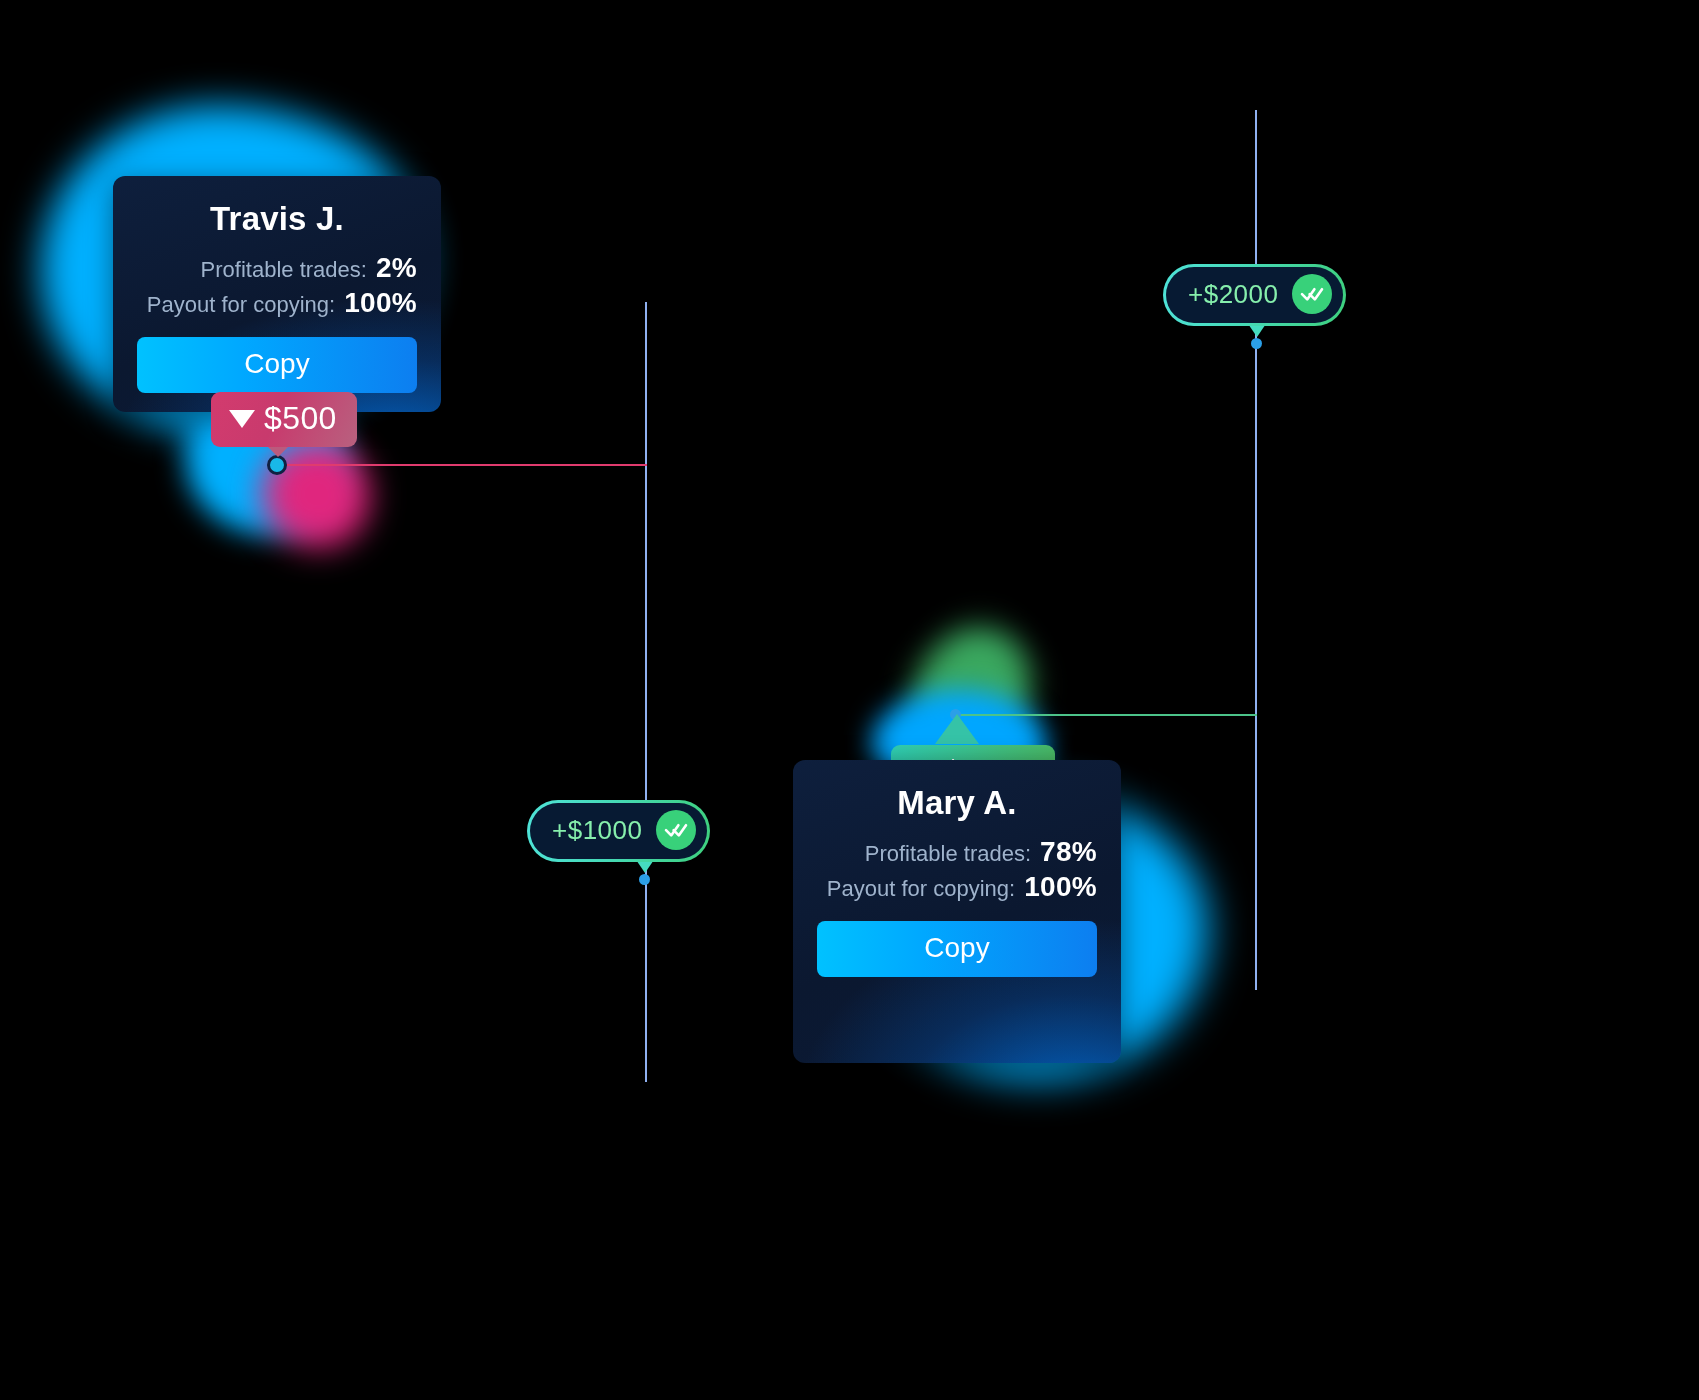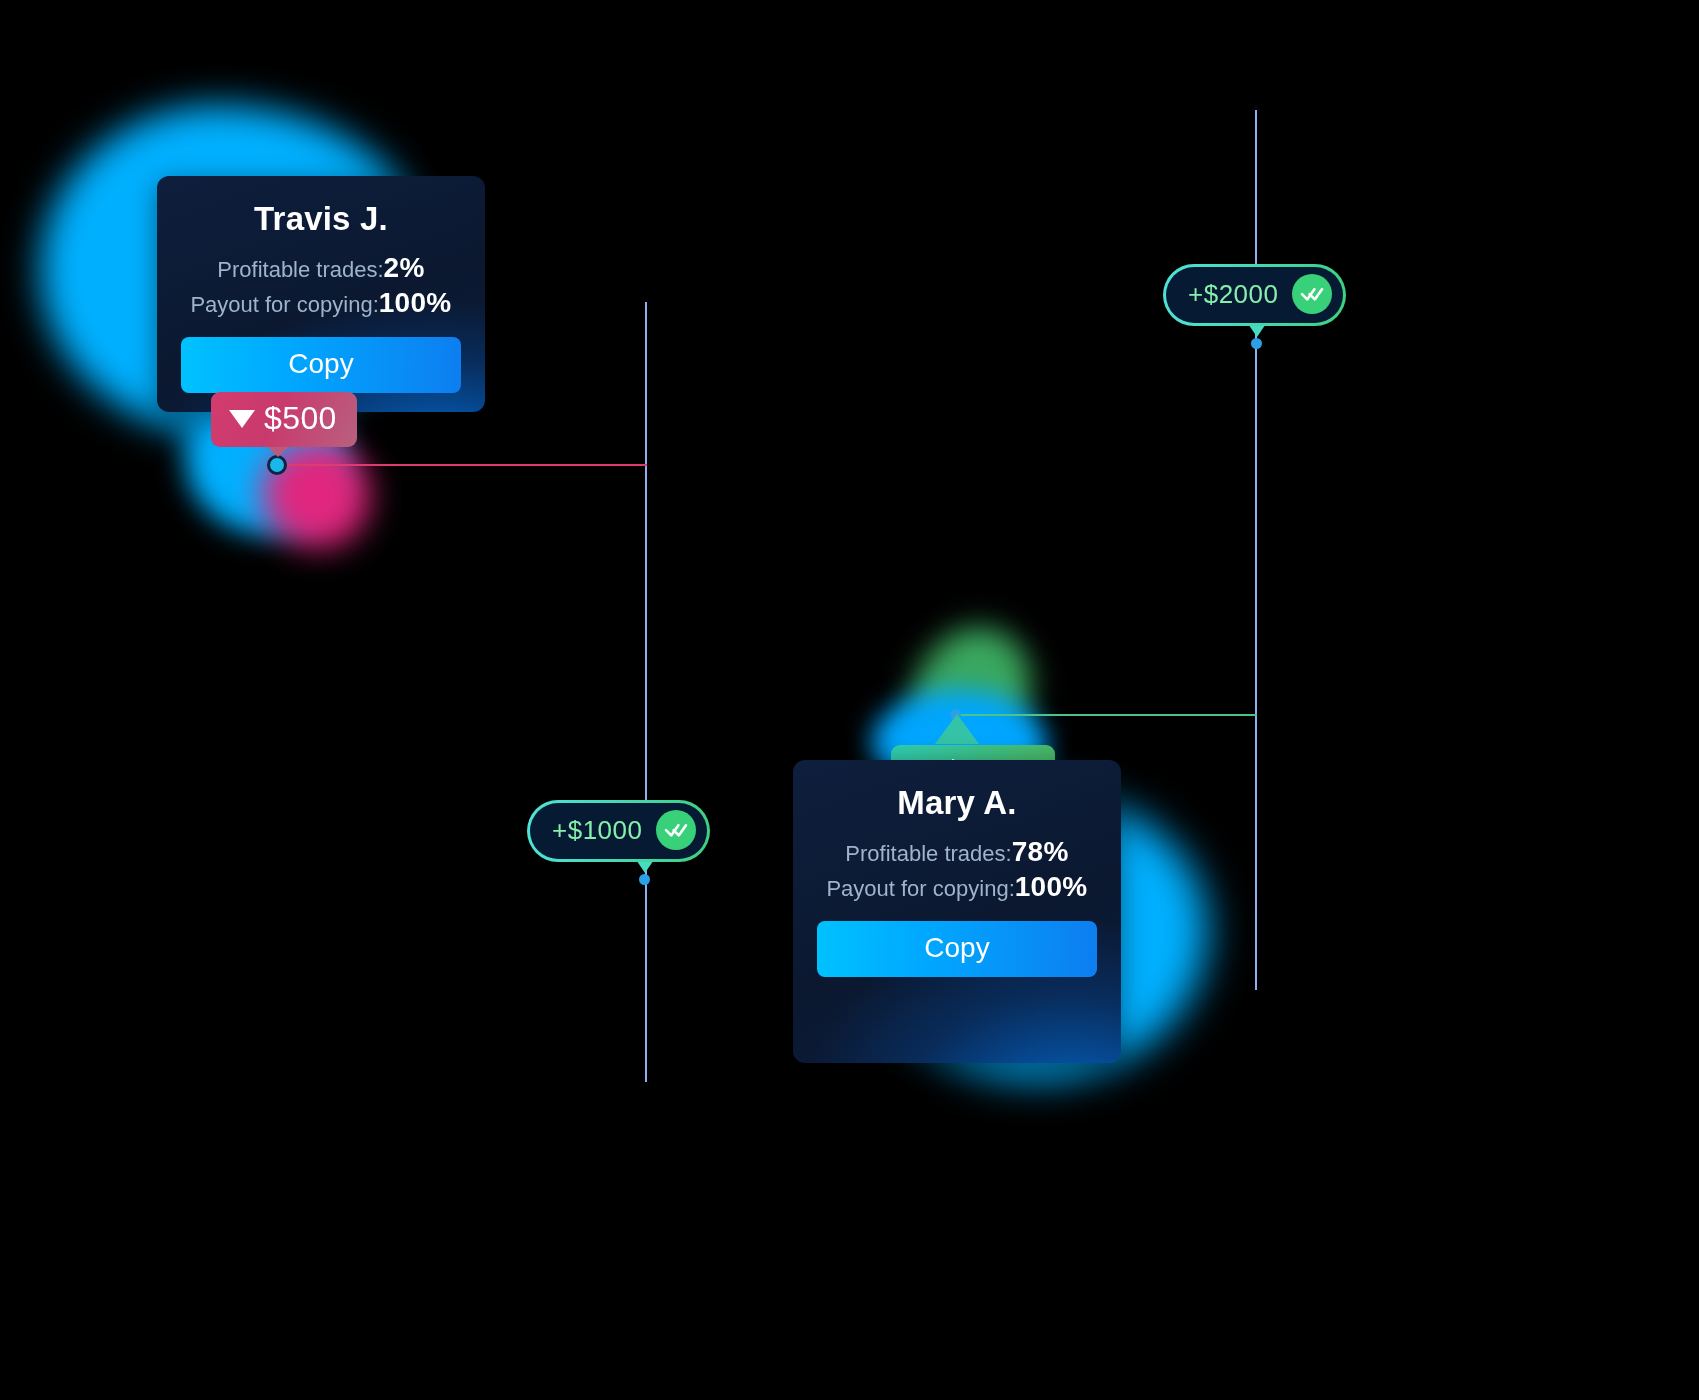--- a/index.html
+++ b/index.html
@@ -112,22 +112,23 @@
   .card-name {
     text-align: center;
     color: #ffffff;
     font-weight: bold;
     font-size: 33px;
     letter-spacing: .2px;
     margin: 4px 0 14px 0;
   }
   .stat-row {
     display: flex;
-    justify-content: center;
+    justify-content: flex-end;
     align-items: baseline;
+    gap: 9px;
     margin-bottom: 3px;
   }
   .stat-label {
     color: #9fb3cc;
     font-size: 22px;
   }
   .stat-value {
     color: #ffffff;
     font-size: 28px;
     font-weight: bold;
@@ -244,21 +245,21 @@
   <div class="vline" style="left:1255px; top:110px; height:880px;"></div>
 
   <div class="hline hline-red" style="left:277px; top:464px; width:370px;"></div>
   <div class="hline hline-green" style="left:955px; top:714px; width:302px;"></div>
 
   <div class="node-dot" style="left:1251px; top:338px;"></div>
   <div class="node-dot" style="left:639px; top:874px;"></div>
   <div class="node-dot" style="left:950px; top:709px;"></div>
   <div class="ring-dot" style="left:267px; top:455px;"></div>
 
-  <div class="card" style="left:113px; top:176px; width:328px; height:236px;margin-left:44px;">
+  <div class="card" style="left:113px; top:176px; width:328px; height:236px;">
     <div class="card-name">Travis J.</div>
 
     <div class="stat-row">
       <span class="stat-label">Profitable trades:</span>
       <span class="stat-value">2%</span>
     </div>
 
     <div class="stat-row">
       <span class="stat-label">Payout for copying:</span>
       <span class="stat-value">100%</span>

